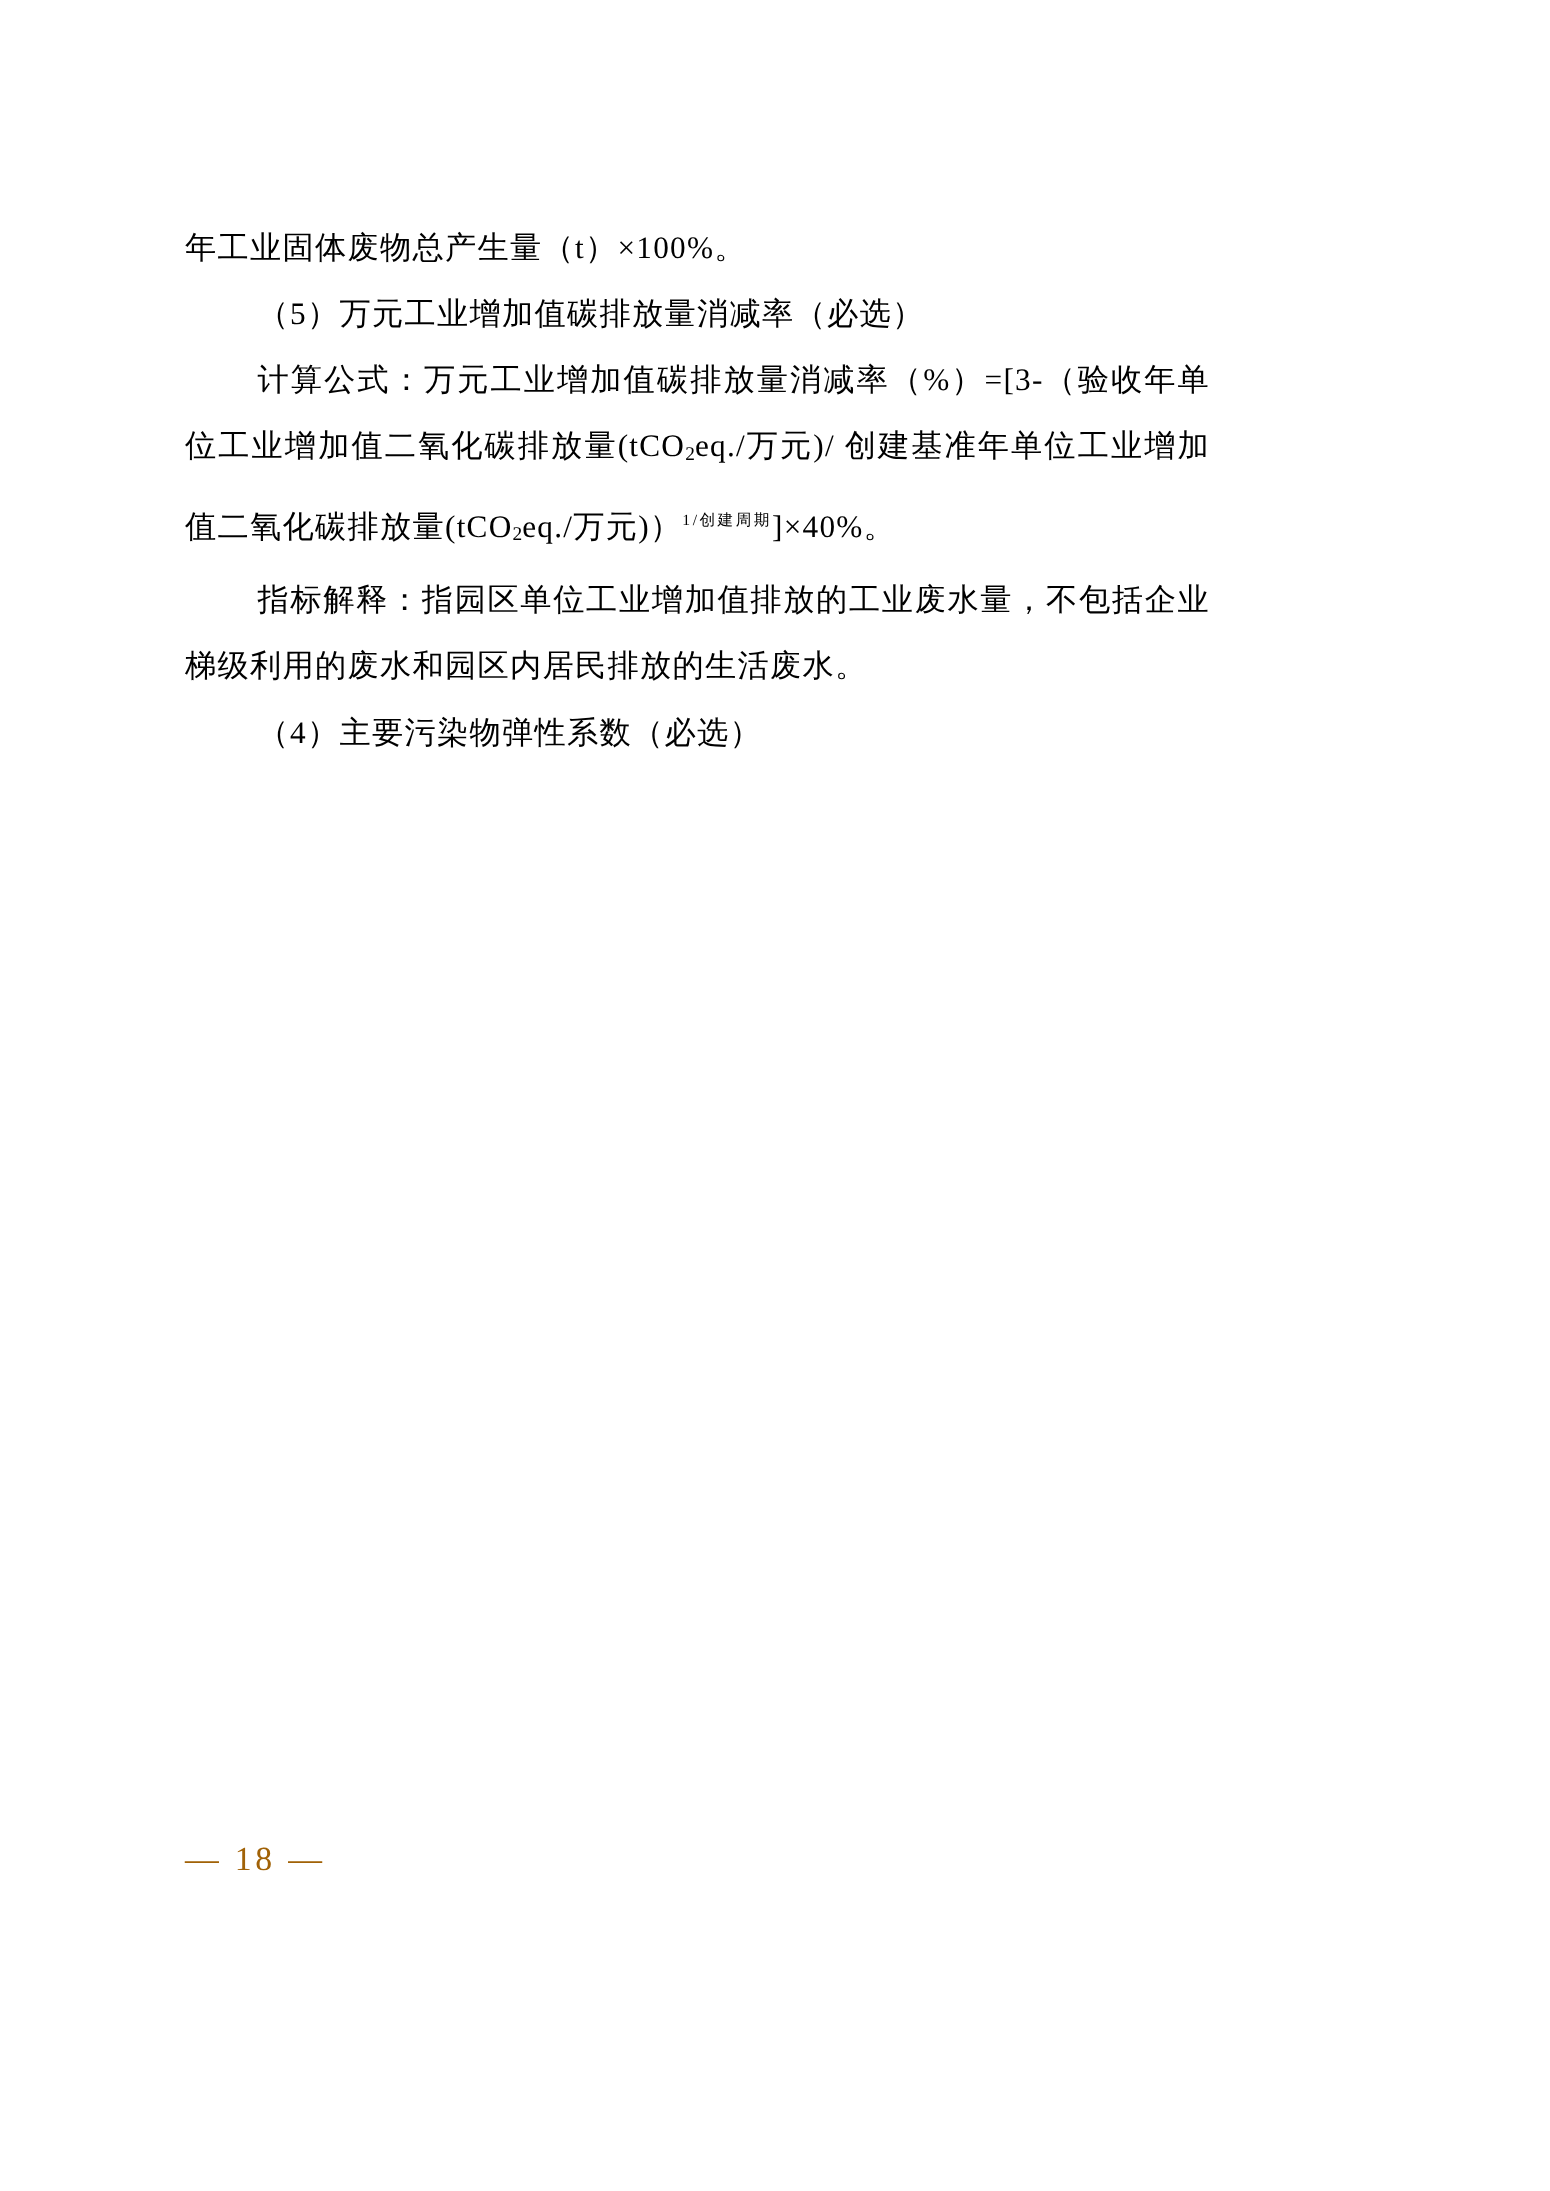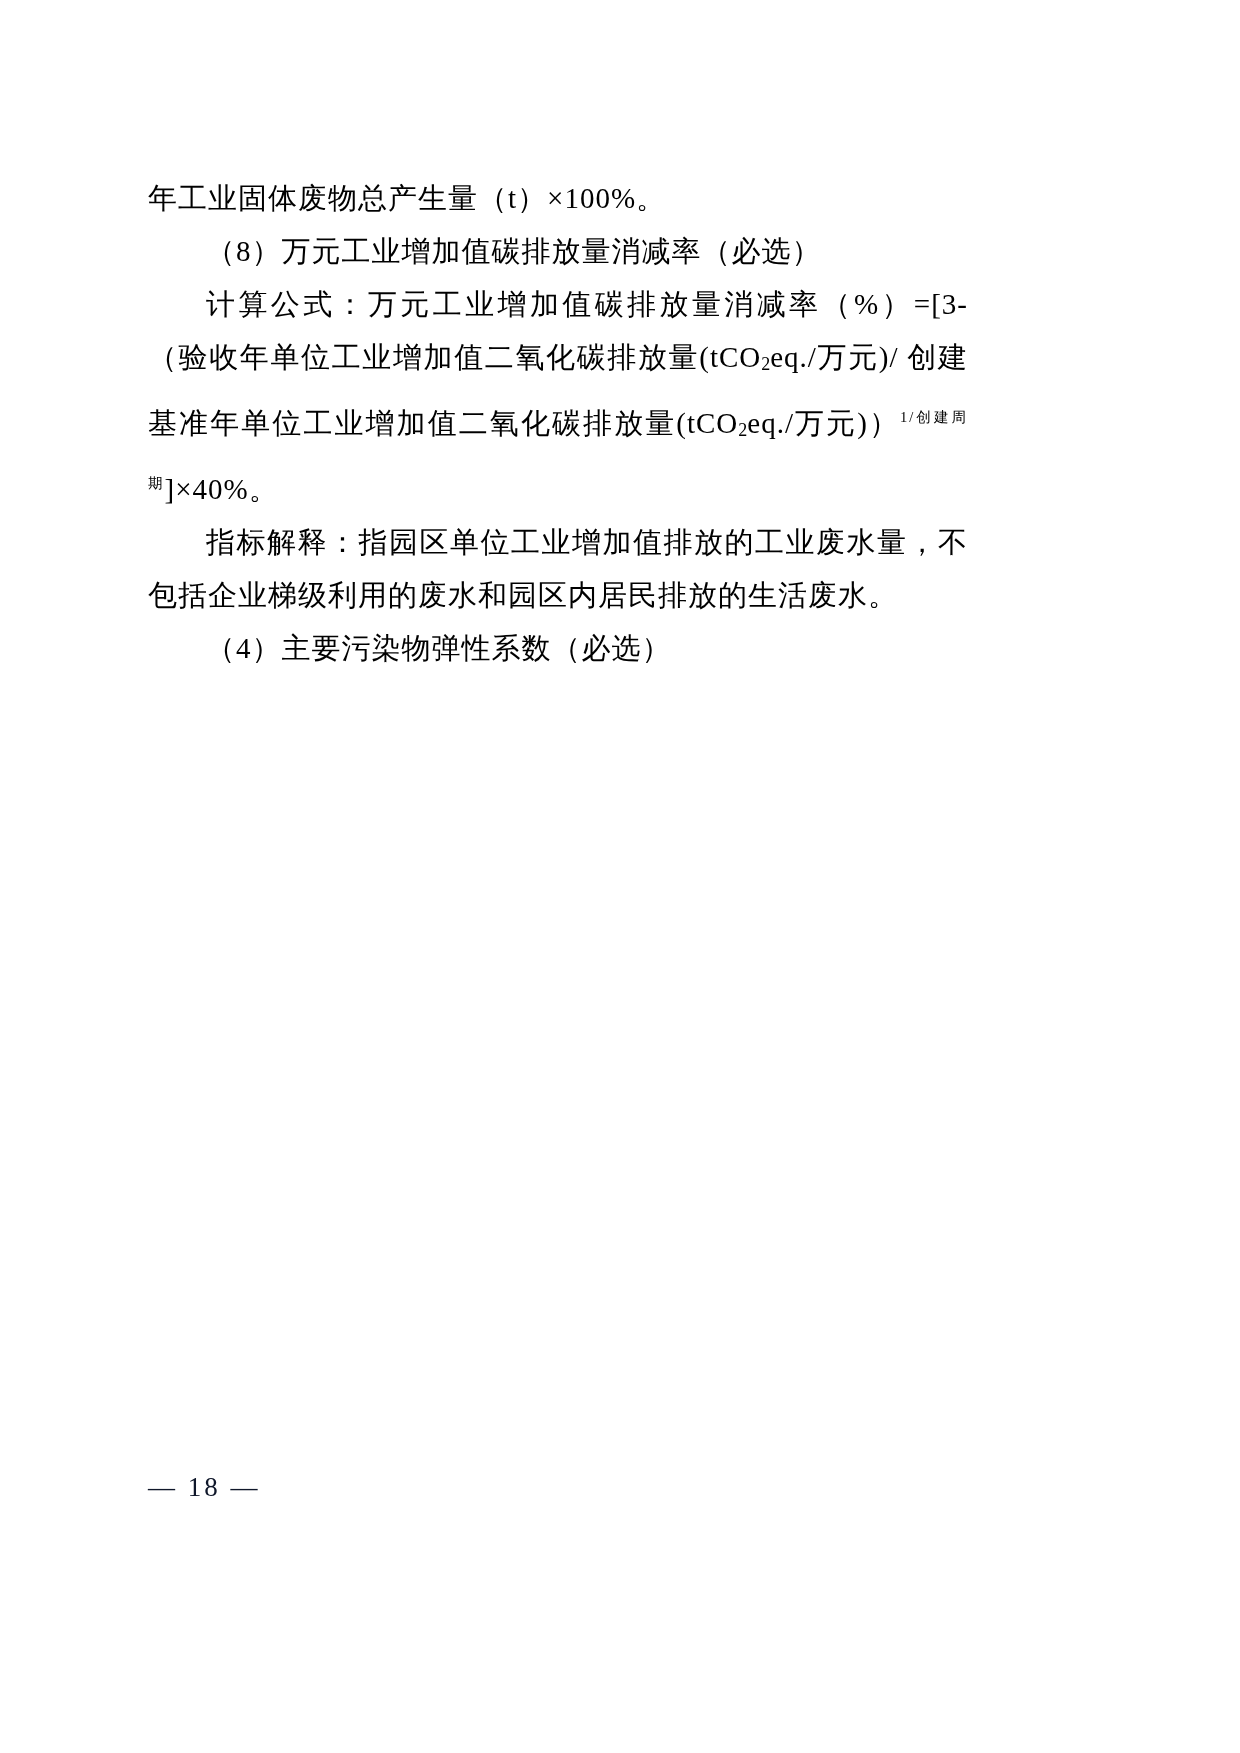--- a/index.html
+++ b/index.html
@@ -17,21 +17,21 @@
     inset: 0;
     background: #ffffff;
   }
   .content {
     position: absolute;
     left: 148px;
     top: 172px;
     width: 820px;
   }
   p.doc-para {
-    font-size: 29px;
+    font-size: 25px;
     line-height: 53px;
     letter-spacing: 1px;
     text-align: justify;
     text-justify: inter-character;
     word-break: break-all;
   }
   p.indent { text-indent: 58px; }
   .sub {
     font-size: 0.62em;
     vertical-align: -0.18em;
@@ -41,32 +41,32 @@
     font-size: 0.5em;
     vertical-align: super;
     letter-spacing: 2px;
   }
   .footer {
     position: absolute;
     left: 148px;
     top: 1472px;
     font-size: 27px;
     letter-spacing: 3px;
-    color: #0f172a;
+    color: #a16207;
   }
 </style>
 </head>
 <body>
 
 <div class="page">
   <div class="content">
 
     <p class="doc-para"><span>年工业固体废物总产生量（t）×100%。</span></p>
 
-    <p class="doc-para indent"><span>（8）万元工业增加值碳排放量消减率（必选）</span></p>
+    <p class="doc-para indent"><span>（5）万元工业增加值碳排放量消减率（必选）</span></p>
 
 
     <p class="doc-para indent"><span>计算公式：万元工业增加值碳排放量消减率（%）=[3-（验收年单位工业增加值二氧化碳排放量(tCO</span><span class="sub">2</span><span>eq./万元)/ 创建基准年单位工业增加值二氧化碳排放量(tCO</span><span class="sub">2</span><span>eq./万元)）</span><span class="sup">1/创建周期</span><span>]×40%。</span></p>
 
 
     <p class="doc-para indent"><span>指标解释：指园区单位工业增加值排放的工业废水量，不包括企业梯级利用的废水和园区内居民排放的生活废水。</span></p>
 
 
     <p class="doc-para indent"><span>（4）主要污染物弹性系数（必选）</span></p>
 

